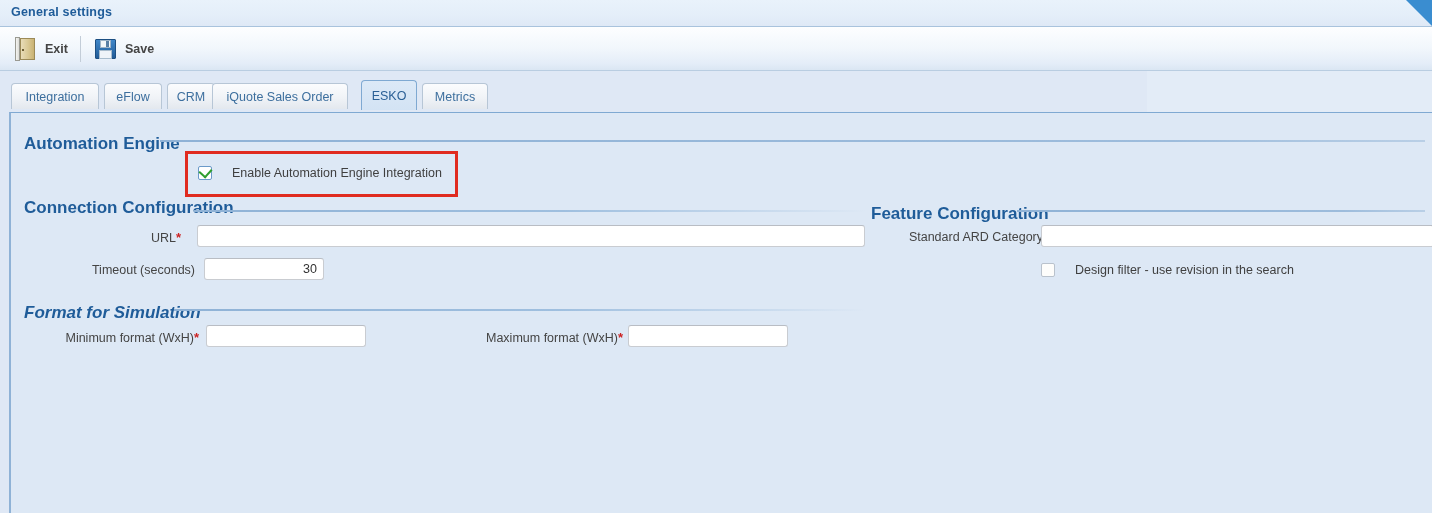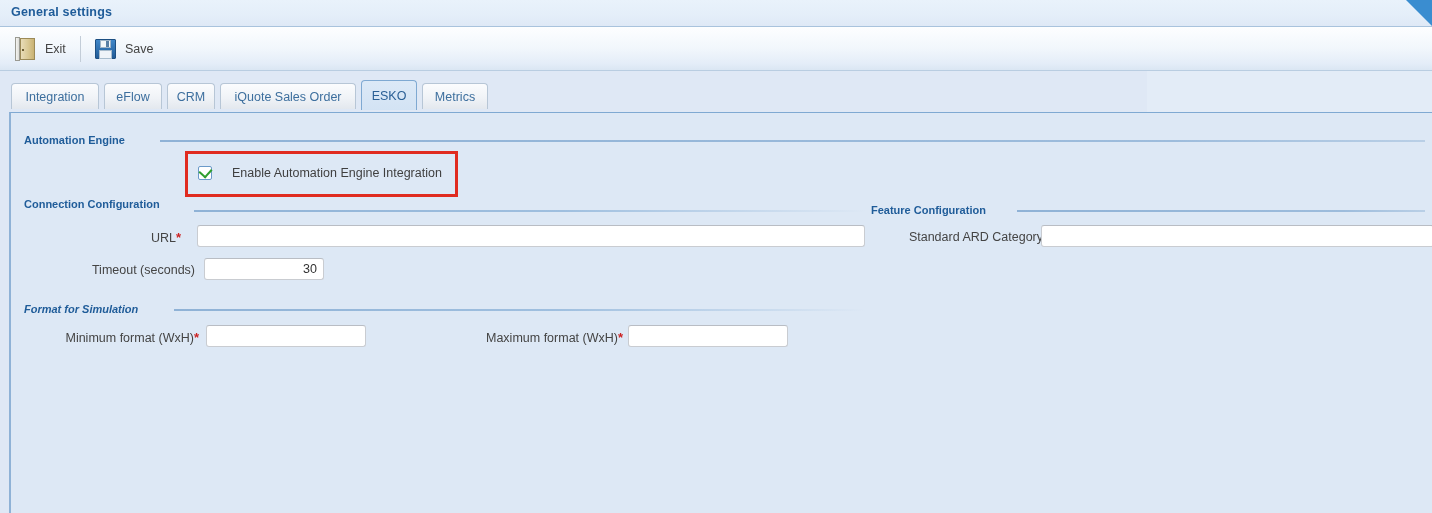--- a/index.html
+++ b/index.html
@@ -52,20 +52,21 @@
 
   
   .toolbar {
     position: absolute;
     left: 0; top: 27px;
     width: 1432px;
     height: 44px;
     background: linear-gradient(to bottom, #fdfeff 0%, #f2f7fc 48%, #e4edf8 85%, #dae6f3 100%);
     border-bottom: 1px solid #b9cde1;
     box-sizing: border-box;
+    font-weight: bold;
   }
   .tb-item {
     position: absolute;
     top: 7px;
     height: 30px;
     display: flex;
     align-items: center;
     gap: 7px;
     padding: 0 4px;
     cursor: default;
@@ -186,21 +187,21 @@
     top: 112px;
     width: 1423px;
     height: 401px;
     background: #dde8f5;
     border-left: 2px solid #8fb2d6;
     border-top: 1px solid #7fa9d2;
     box-sizing: border-box;
   }
   .group-title {
     position: absolute;
-    font-size: 11px;
+    font-size: 17px;
     font-weight: bold;
     color: #1f5c99;
     white-space: nowrap;
   }
   .group-rule {
     position: absolute;
     height: 2px;
     background: linear-gradient(to right, #8fb2d6 0%, #9fbfdf 55%, rgba(190,212,233,0) 100%);
   }
   .group-rule.full {
@@ -310,21 +311,21 @@
         <span class="label"></span>
       </span>
       <span class="tb-label">Save</span>
     </div>
   </div>
 
   <div class="tabstrip">
     <div class="tab" style="left:11px;  width:88px;">Integration</div>
     <div class="tab" style="left:104px; width:58px;">eFlow</div>
     <div class="tab" style="left:167px; width:48px;">CRM</div>
-    <div class="tab" style="left:220px; width:136px;">iQuote Sales Order</div>
+    <div class="tab" style="left:212px; width:136px;">iQuote Sales Order</div>
     <div class="tab active" style="left:361px; width:56px;">ESKO</div>
     <div class="tab" style="left:422px; width:66px;">Metrics</div>
   </div>
 
   <div class="content">
 
     <div class="group-title" style="left:13px; top:21px;">Automation Engine</div>
     <div class="group-rule full" style="left:149px; top:27px; width:1265px;"></div>
 
     <div class="cbrow" style="left:187px; top:53px;">
@@ -344,20 +345,24 @@
 
     <div class="field-label" style="left:40px; top:150px; width:144px;">Timeout (seconds)</div>
     <input class="txtinput num" style="left: 193px; top: 145px; width: 120px;" type="text" value="30">
 
     <div class="group-title" style="left:860px; top:91px;">Feature Configuration</div>
     <div class="group-rule full" style="left:1006px; top:97px; width:408px;"></div>
 
     <div class="field-label" style="left:868px; top:117px; width:164px;">Standard ARD Category</div>
     <input class="txtinput" style="left: 1030px; top: 112px; width: 393px;" type="text" value="" placeholder="">
 
+    <div class="cbrow" style="left:1030px; top:150px;">
+      <span class="cbox off"></span>
+      <span class="cb-label">Design filter - use revision in the search</span>
+    </div>
 
     <div class="group-title" style="left:13px; top:190px;font-style:italic;">Format for Simulation</div>
     <div class="group-rule" style="left:163px; top:196px; width:692px;"></div>
 
     <div class="field-label" style="left:30px; top:217px; width:158px;">
       <span>Minimum format (WxH)</span><span class="req">*</span>
     </div>
     <input class="txtinput" style="left: 195px; top: 212px; width: 160px;" type="text" value="" placeholder="">
 
     <div class="field-label" style="left:452px; top:217px; width:160px;">

